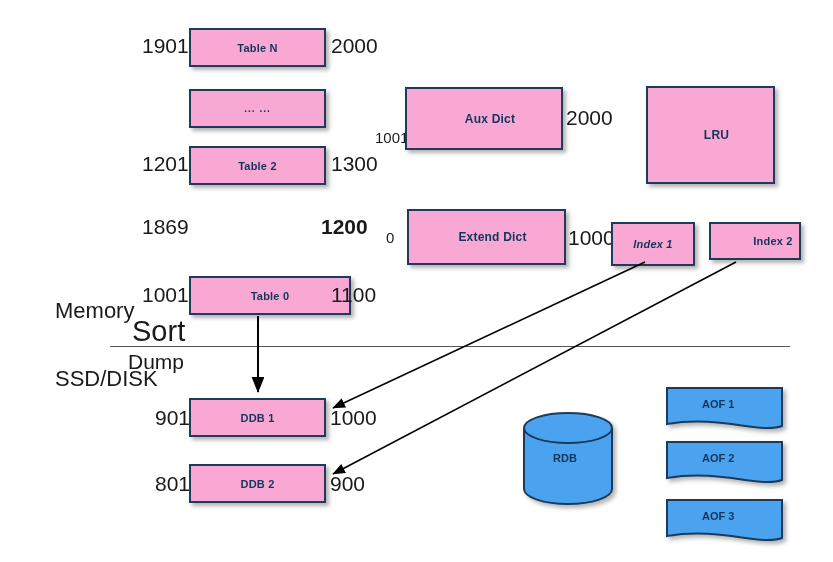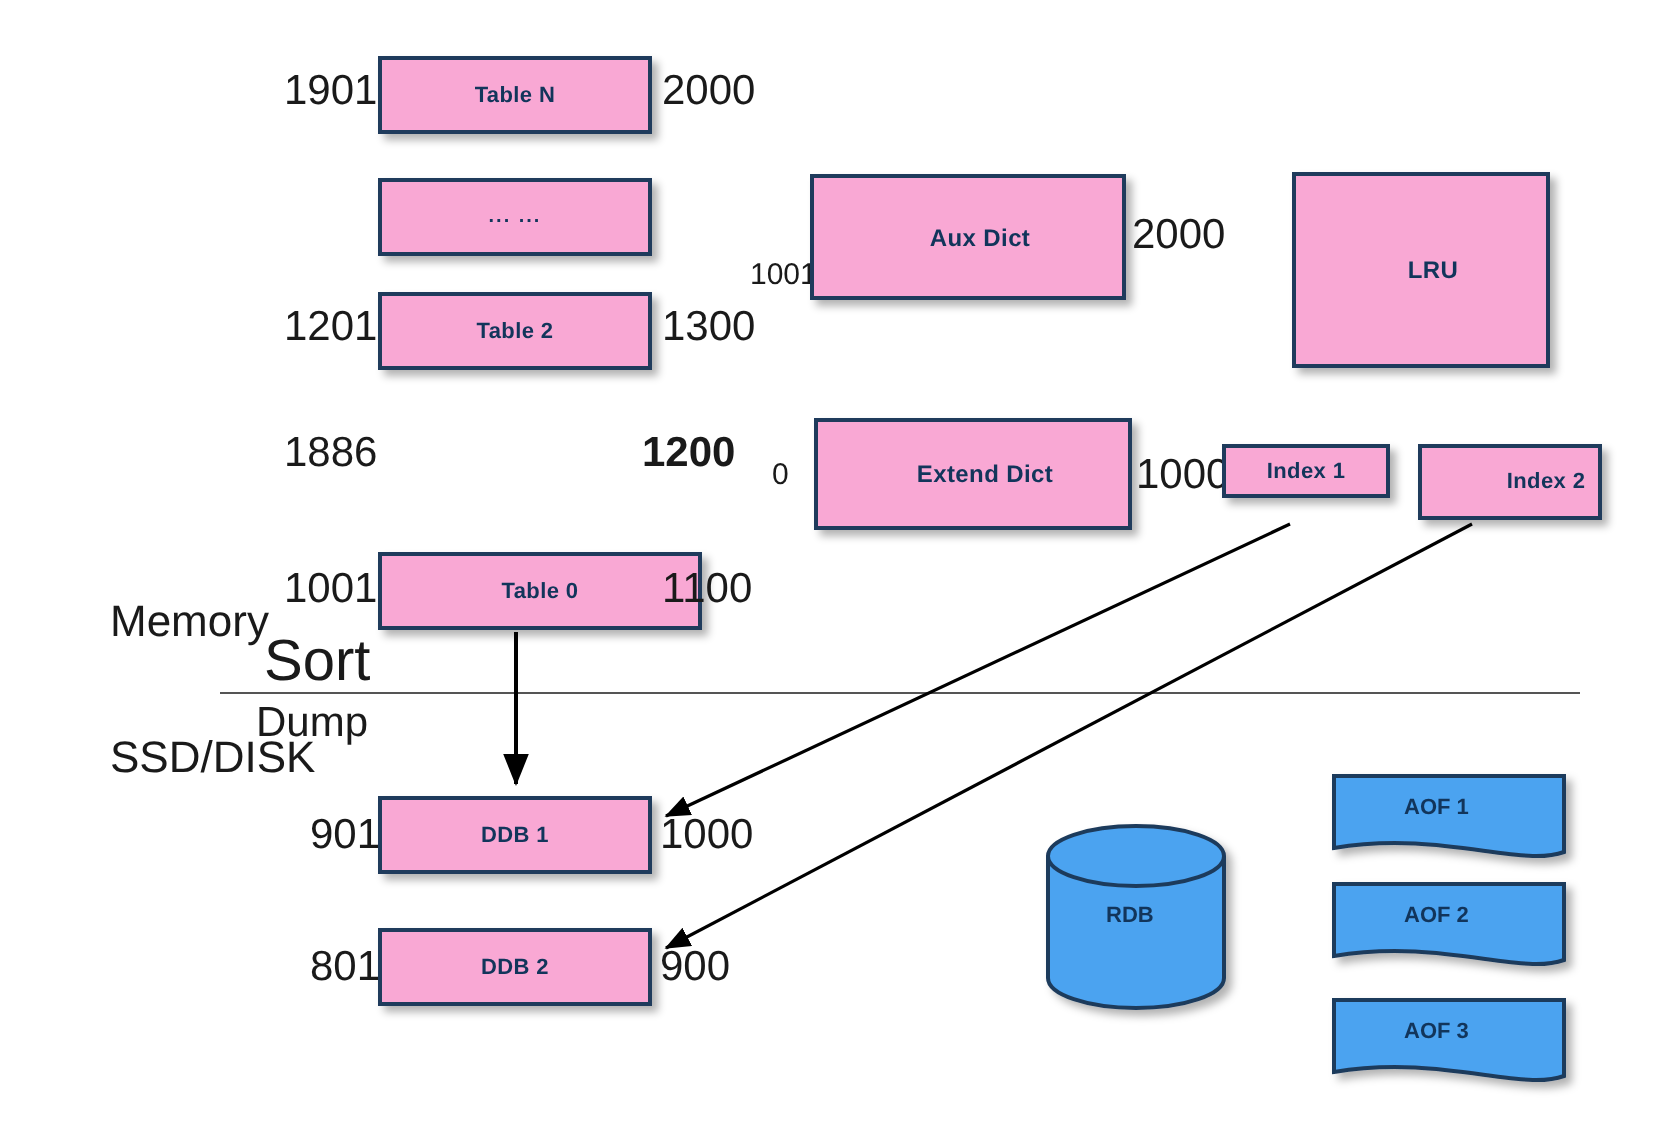--- a/index.html
+++ b/index.html
@@ -95,21 +95,21 @@
   <div class="box" style="left:189px; top:89px; width:137px; height:39px;">
     <span style="font-size:10px; letter-spacing:1px;">... ...</span>
   </div>
 
   <div class="numlabel" style="left:142px; top:153px;">1201</div>
   <div class="box" style="left:189px; top:146px; width:137px; height:39px;">
     <span>Table 2</span>
   </div>
   <div class="numlabel" style="left:331px; top:153px;">1300</div>
 
-  <div class="numlabel" style="left:142px; top:216px;">1886</div>
+  <div class="numlabel" style="left:142px; top:216px;">1869</div>
   <div class="numlabel" style="left:321px; top:216px;font-weight:bold;">1200</div>
 
   <div class="numlabel" style="left:142px; top:284px;">1001</div>
   <div class="box" style="left:189px; top:276px; width:162px; height:39px;">
     <span>Table 0</span>
   </div>
   <div class="numlabel" style="left:331px; top:284px;">1100</div>
 
   <div class="numlabel sm" style="left:375px; top:130px;">1001</div>
   <div class="box big" style="left:405px; top:87px; width:158px; height:63px;">
@@ -120,21 +120,21 @@
   <div class="numlabel sm" style="left:386px; top:230px;">0</div>
   <div class="box big" style="left:407px; top:209px; width:159px; height:56px;">
     <span>Extend Dict</span>
   </div>
   <div class="numlabel" style="left:568px; top:227px;">1000</div>
 
   <div class="box big" style="left:646px; top:86px; width:129px; height:98px;">
     <span>LRU</span>
   </div>
 
-  <div class="box" style="left:611px; top:222px; width:84px; height:27px;">
+  <div class="box" style="left:611px; top:222px; width:84px; height:44px;font-style:italic;">
     <span>Index 1</span>
   </div>
   <div class="box" style="left:709px; top:222px; width:92px; height:38px;padding-left:36px;">
     <span>Index 2</span>
   </div>
 
   <div class="tierlabel" style="left:55px; top:300px;">Memory</div>
   <div class="tierlabel" style="left:132px; top:317px; font-size:29px;">Sort</div>
   <div class="tierlabel" style="left:128px; top:351px; font-size:21px;">Dump</div>
   <div class="tierlabel" style="left:55px; top:368px;">SSD/DISK</div>

